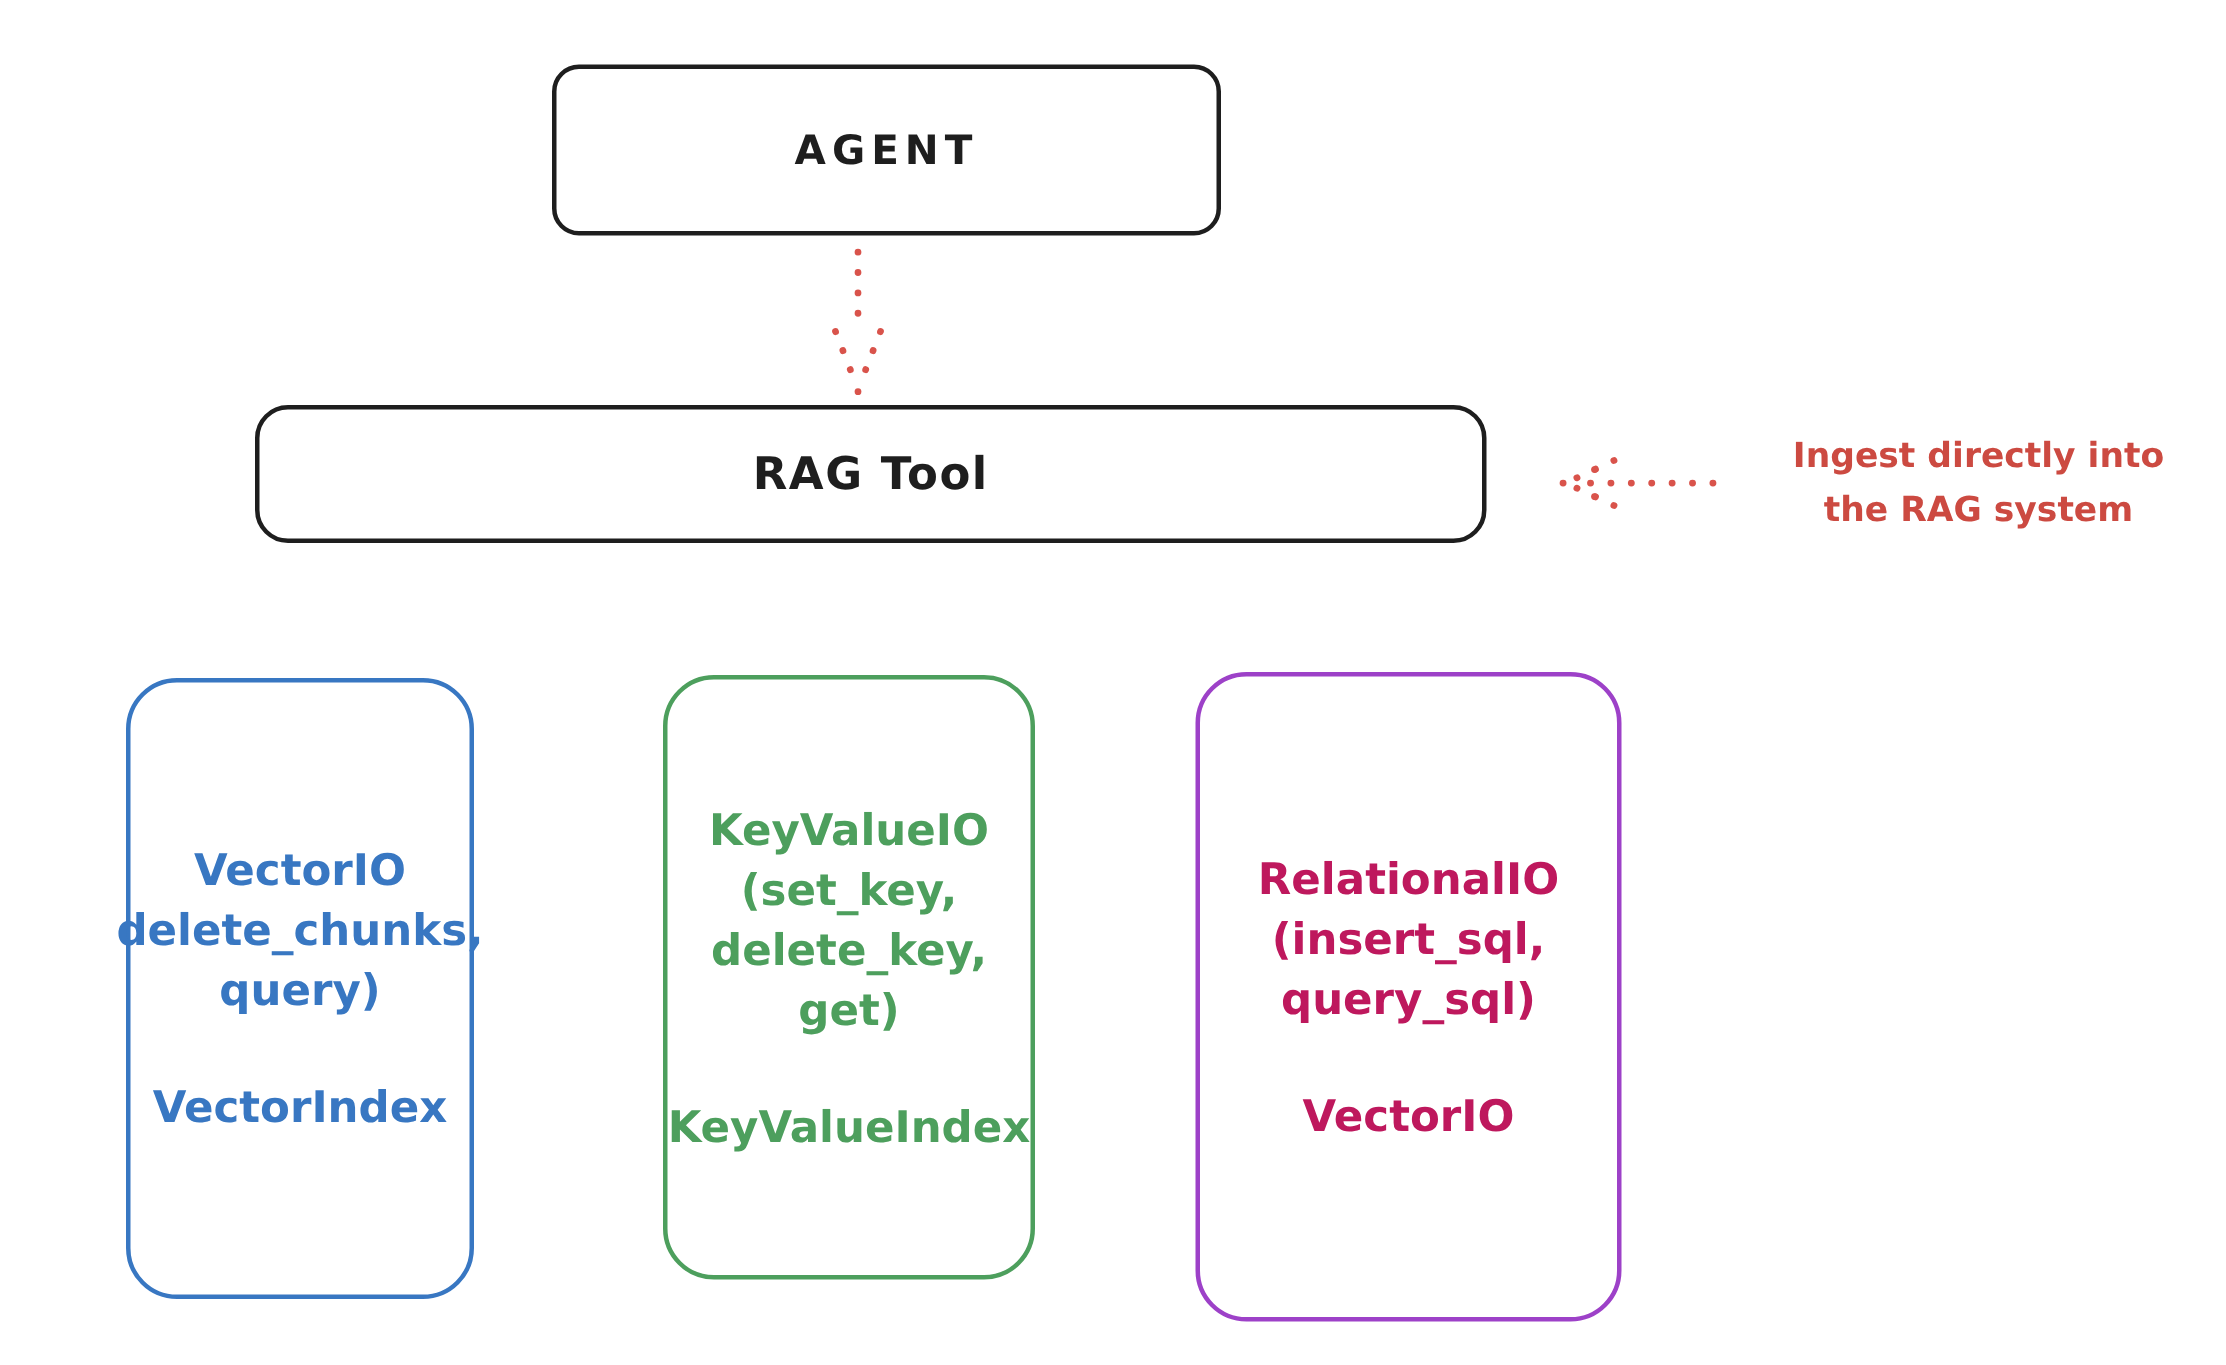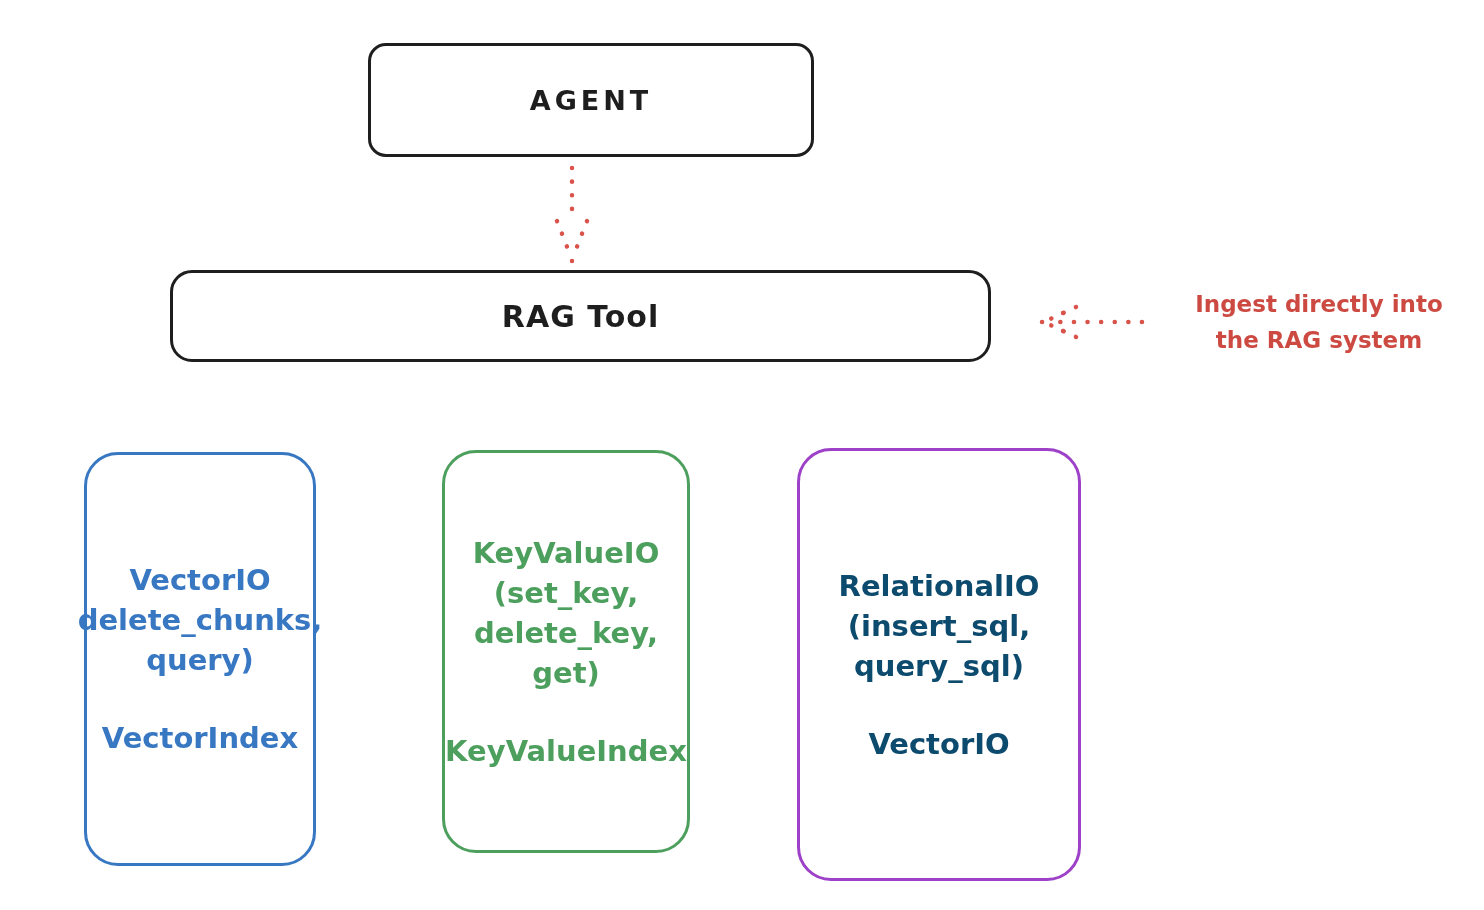--- a/index.html
+++ b/index.html
@@ -85,21 +85,21 @@
   .keyvalue-box {
     left: 428px; top: 450px;
     width: 248px; height: 403px;
     border-color: #4d9f5d;
     color: #4d9f5d;
   }
   .relational-box {
     left: 783px; top: 448px;
     width: 284px; height: 433px;
     border-color: #9d41c8;
-    color: #0c4a6e;
+    color: #be185d;
   }
   .arrow-overlay {
     position: absolute;
     left: 0; top: 0;
     width: 1484px;
     height: 910px;
     pointer-events: none;
   }
 </style>
 </head>

